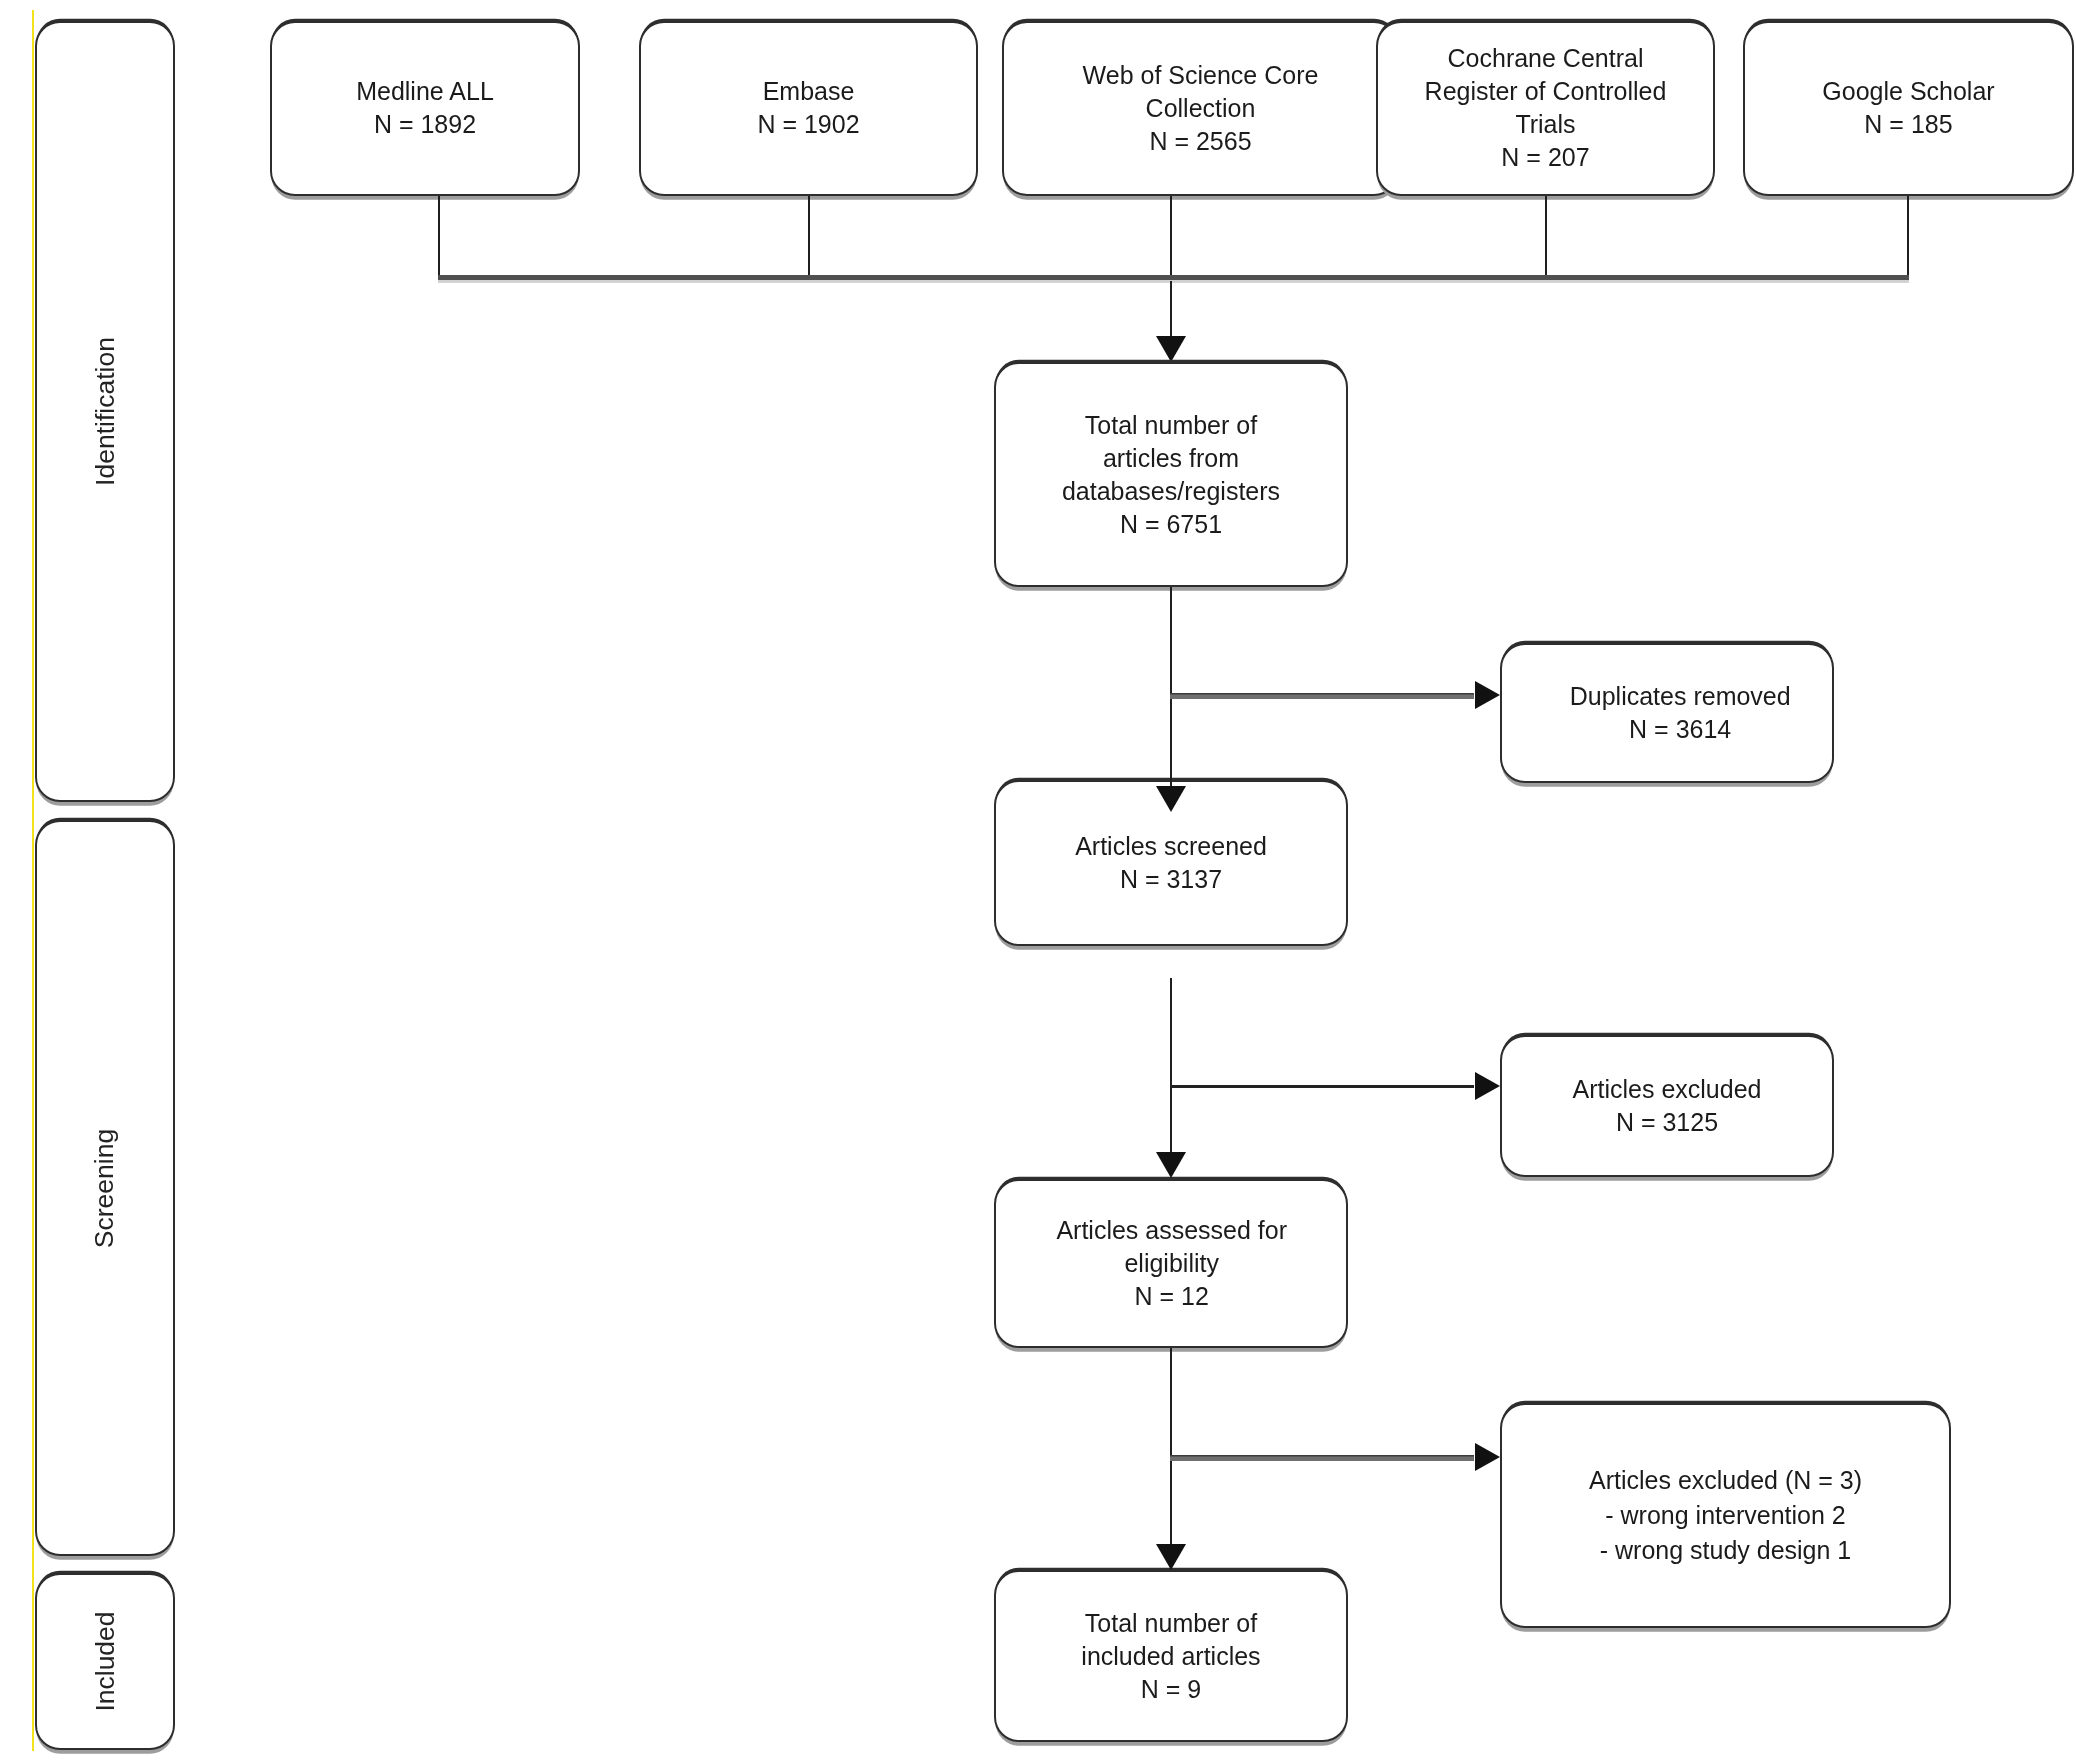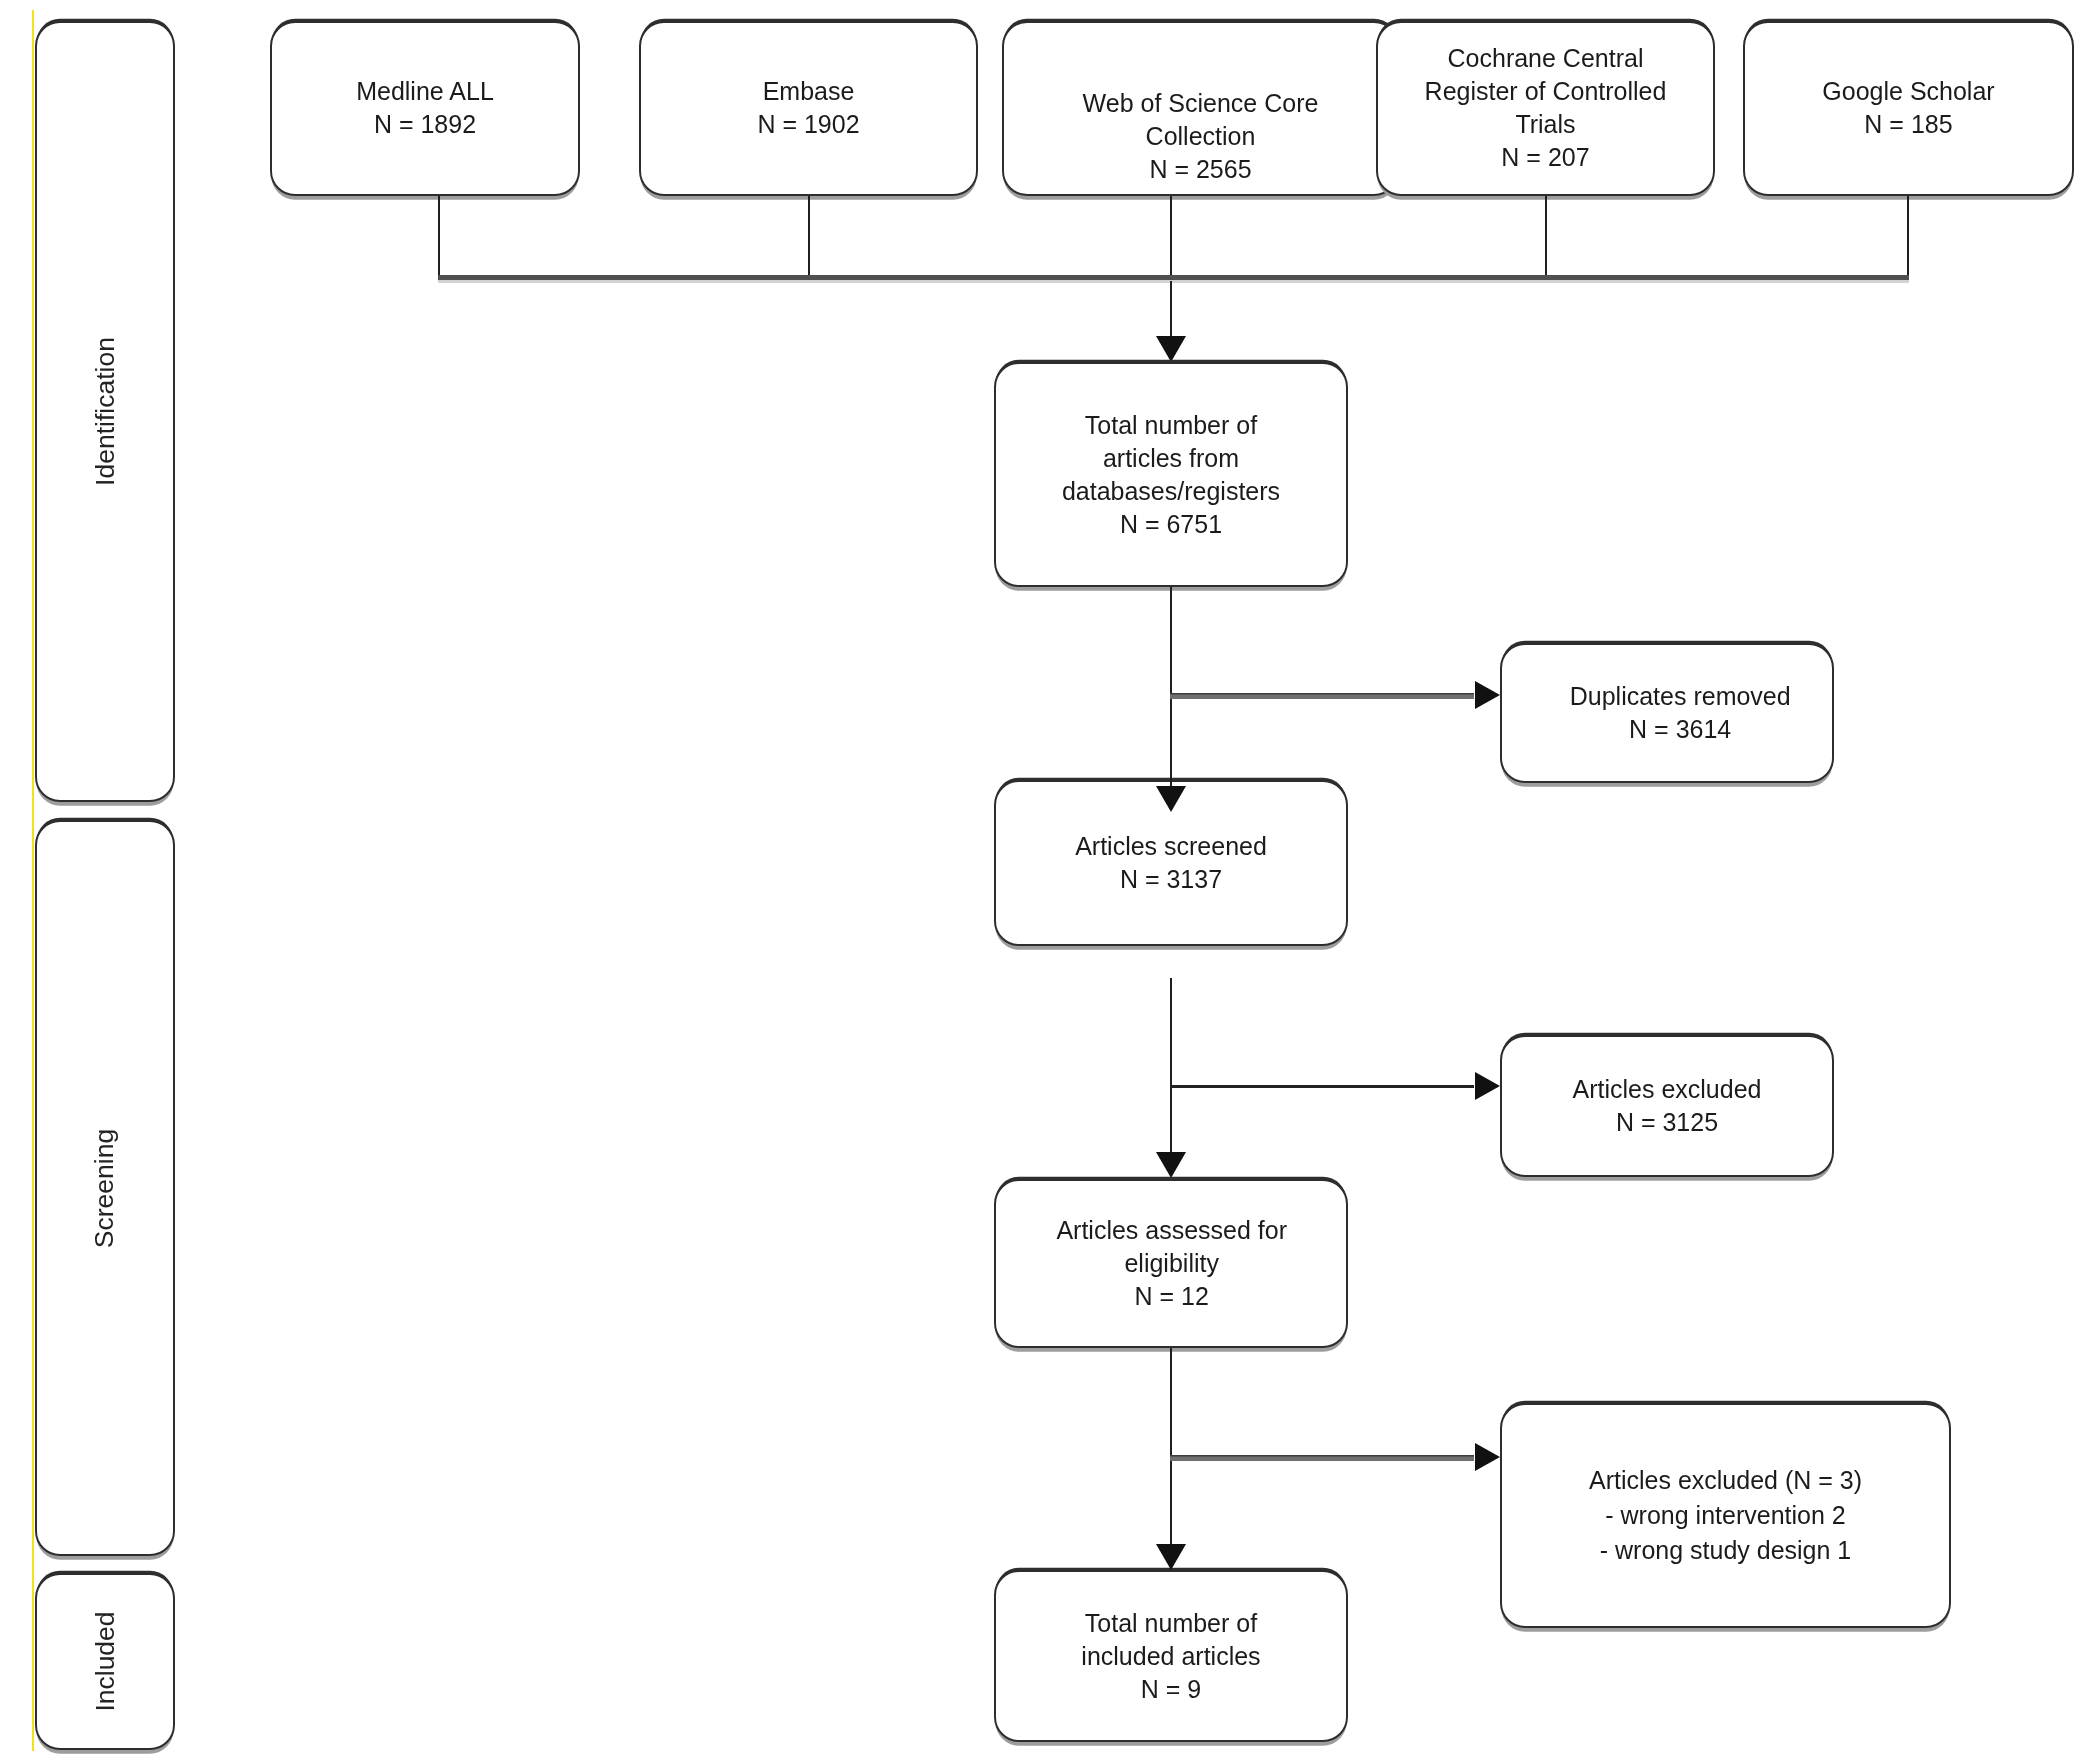--- a/index.html
+++ b/index.html
@@ -57,21 +57,21 @@
   </div>
 
   <div class="box" style="left:270px;top:20.6px;width:310px;height:175px;">
     <span class="pre">Medline ALL</span>
     <span class="count">N = 1892</span>
   </div>
   <div class="box" style="left:639px;top:20.6px;width:339px;height:175px;">
     <span class="pre">Embase</span>
     <span class="count">N = 1902</span>
   </div>
-  <div class="box" style="left:1002px;top:20.6px;width:397px;height:175px;justify-content:flex-end;">
+  <div class="box" style="left:1002px;top:20.6px;width:397px;height:175px;">
     <span class="pre">Web of Science Core
 Collection</span>
     <span class="count">N = 2565</span>
   </div>
   <div class="box" style="left:1376px;top:20.6px;width:339px;height:175px;padding:7.4px 13.3px;align-items:center;">
     <span class="pre">Cochrane Central
 Register of Controlled
 Trials</span>
     <span class="count">N = 207</span>
   </div>

